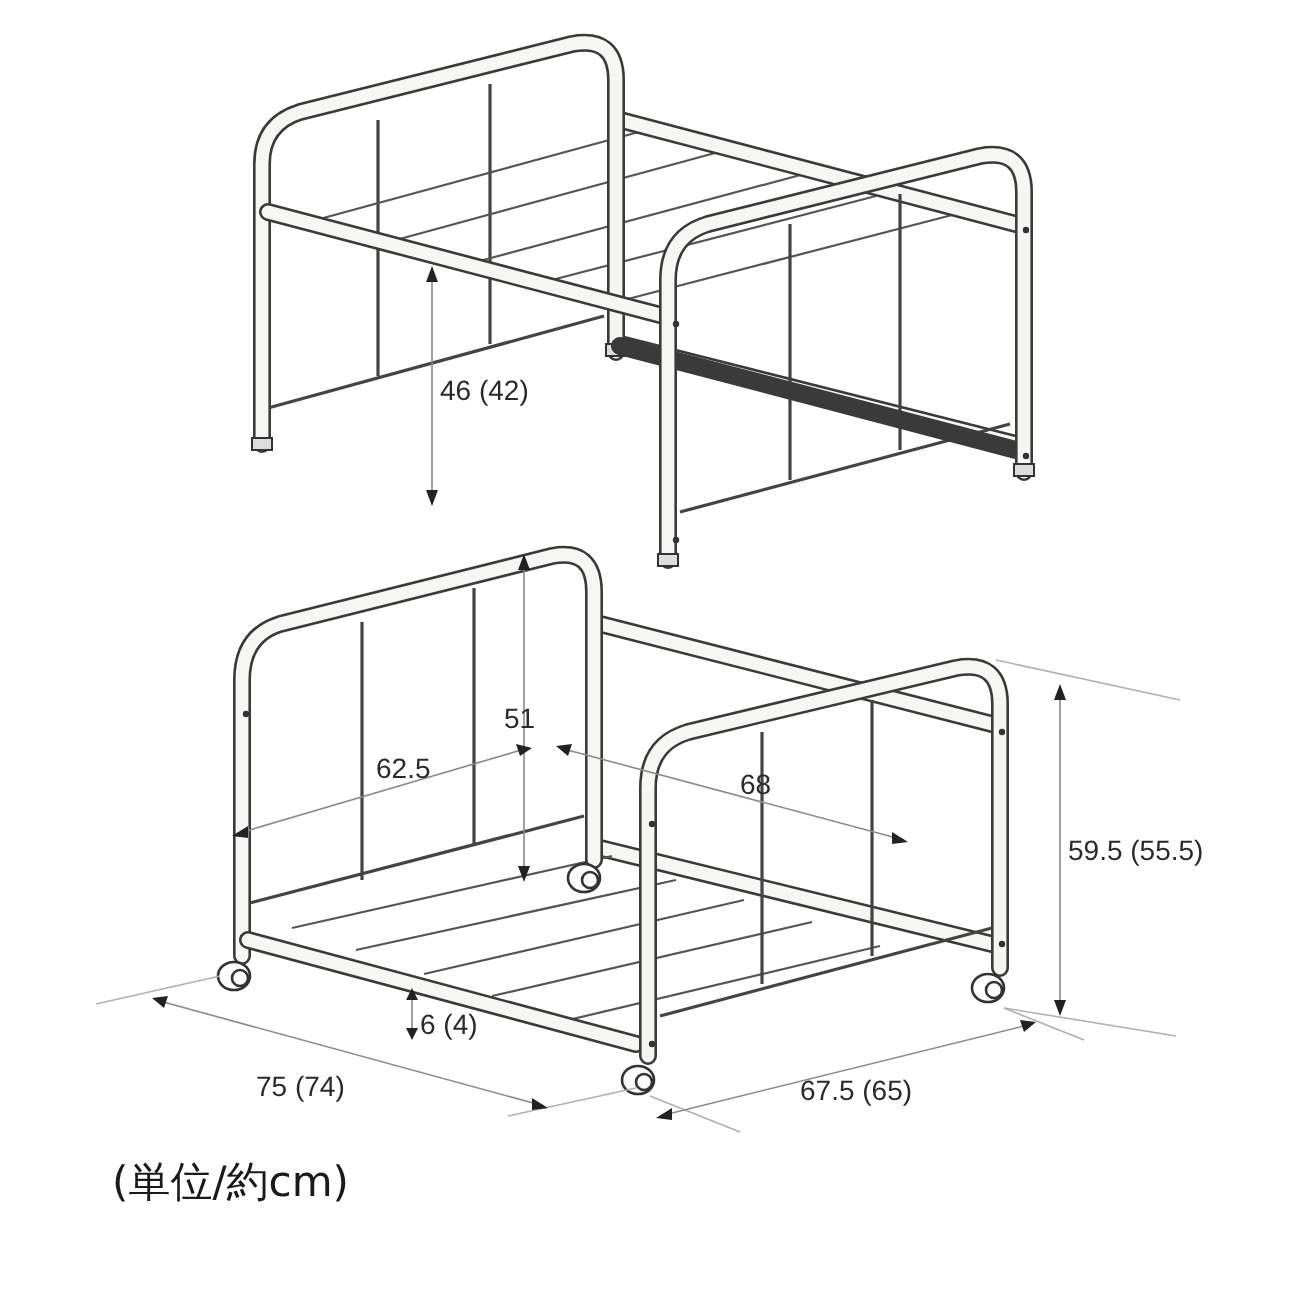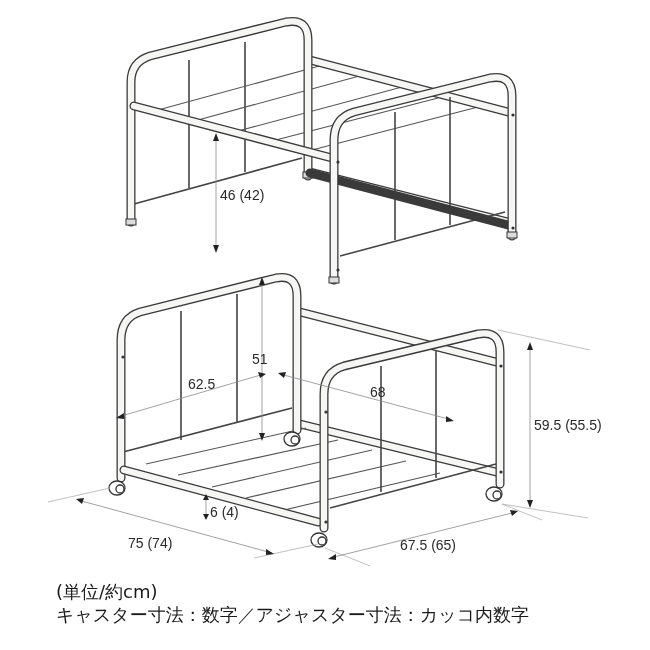--- a/index.html
+++ b/index.html
@@ -9,21 +9,21 @@
   .tube-in { fill: none; stroke: #f6f6f4; stroke-width: 6.4; stroke-linecap: round; stroke-linejoin: round; }
   .wire { stroke: #444; stroke-width: 1.6; fill: none; }
   .wire-thin { stroke: #555; stroke-width: 1.1; fill: none; }
   .dim { stroke: #8a8a8a; stroke-width: 0.8; fill: none; }
   .ext { stroke: #b0b0b0; stroke-width: 0.8; fill: none; }
   .arrow { fill: #222; }
   .dim-label { font-family: "Liberation Sans", sans-serif; font-size: 14px; fill: #2a2a2a; }
   .foot { fill: #ddd; stroke: #333; stroke-width: 1; }
   .caster { fill: #fff; stroke: #333; stroke-width: 1.3; }
   .bolt { fill: #333; }
-  .notes { position: absolute; left: 56px; top: 580px; font-family: "DejaVu Sans", sans-serif; color: #1a1a1a; font-size: 18px; line-height: 23px; }
+  .notes { position: absolute; left: 56px; top: 580px; font-family: "DejaVu Sans", sans-serif; color: #1a1a1a; font-size: 21px; line-height: 23px; }
   .notes div { white-space: nowrap; }
 </style>
 </head>
 <body>
 
 <svg id="diagram" viewBox="0 0 650 650" xmlns="http://www.w3.org/2000/svg">
 
   <g>
 
     <g>
@@ -208,14 +208,13 @@
       <line class="dim" x1="330" y1="558" x2="516" y2="512"></line>
       <polygon class="arrow" points="328,559 336,554 336,560"></polygon>
       <polygon class="arrow" points="518,511 510,510 512,516"></polygon>
       <text class="dim-label" x="400" y="550">67.5 (65)</text>
     </g>
   </g>
 </svg>
 
 <div class="notes">
   <div>(単位/約cm)</div>
-  <div>キャスター寸法：数字／アジャスター寸法：カッコ内数字</div>
 </div>
 
 </body></html>

